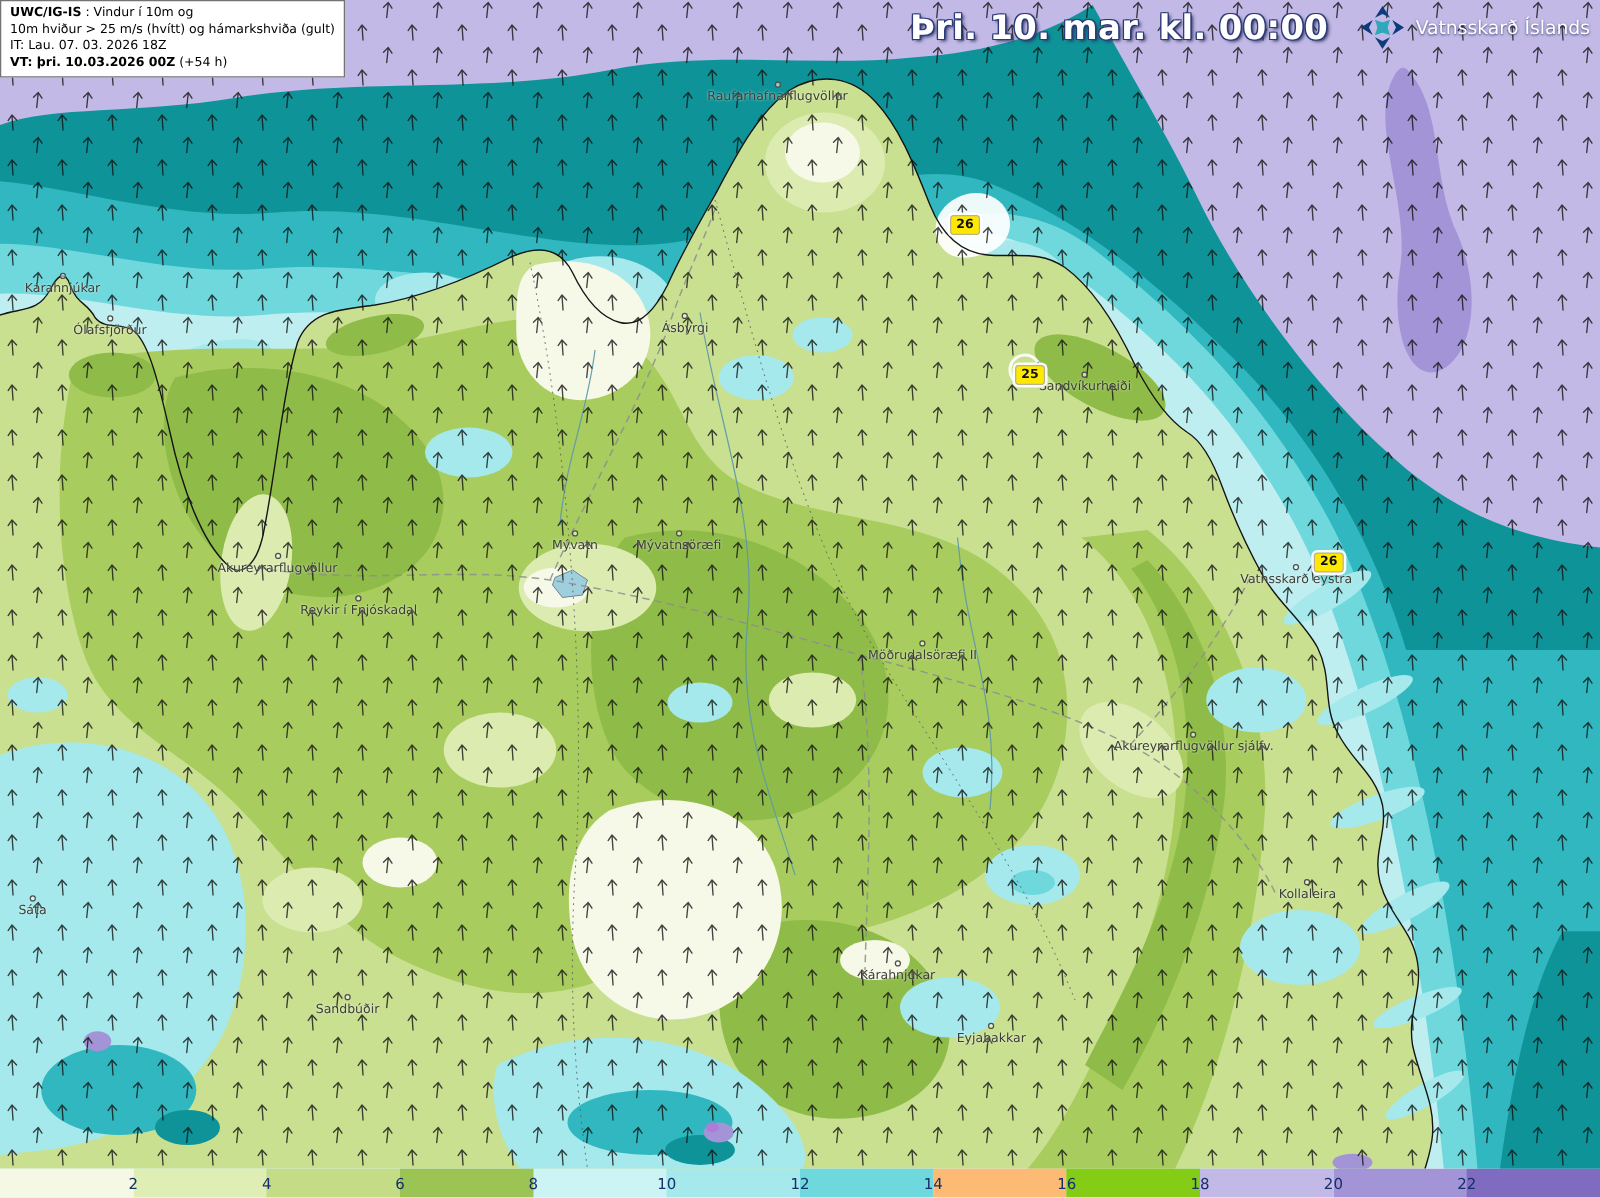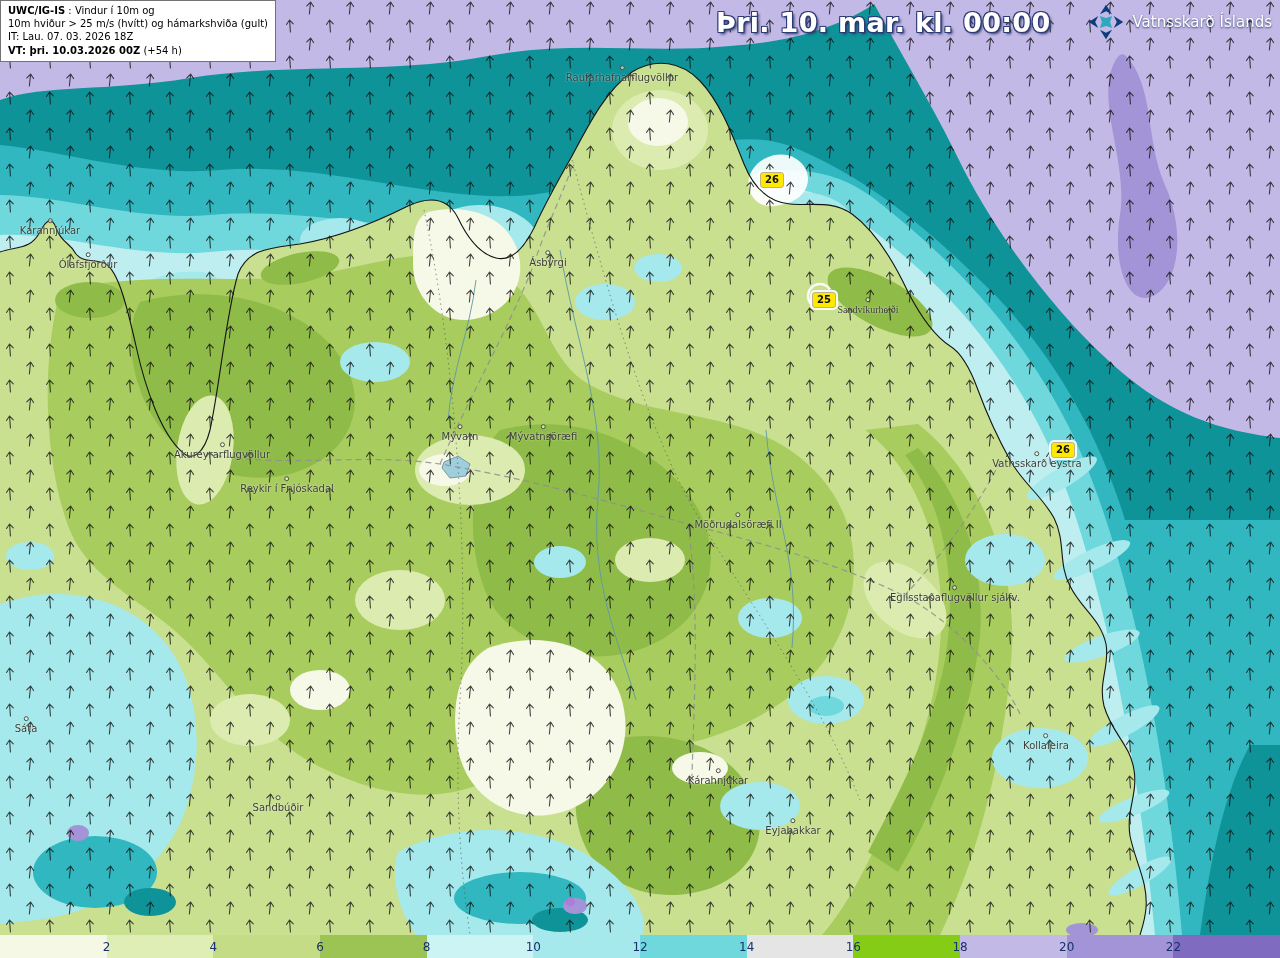--- a/index.html
+++ b/index.html
@@ -14,21 +14,21 @@
   .place { position:absolute; transform:translate(-50%,-60%); display:flex; flex-direction:column; align-items:center; gap:2px; }
   .place-dot { width:5px; height:5px; border:1px solid #4e4e46; border-radius:50%; background:rgba(255,255,255,.55); }
   .place-name { font-size:10px; color:#3d3e36; white-space:nowrap; text-shadow:0 0 2px rgba(255,255,255,.75); }
 
   .gust { position:absolute; transform:translate(-50%,-50%); border:1px solid #b9b28a; box-shadow:0 0 0 2px rgba(255,255,255,.92); border-radius:3px; font-size:10px; font-weight:bold; color:#101010; padding:1px 4px; line-height:1.2; }
 
   .infobox { position:absolute; top:0; left:0; background:#ffffff; border:1px solid #737373; padding:3px 7px 4px 7px; font-size:10px; line-height:1.32; color:#000; z-index:6; }
   .infobox .row { white-space:nowrap; }
   .b { font-weight:bold; }
 
-  .header { position:absolute; top:3px; right:8px; display:flex; align-items:center; gap:36px; z-index:6; }
+  .header { position:absolute; top:3px; right:8px; display:flex; align-items:center; gap:24px; z-index:6; }
   .valid-time { font-size:27px; font-weight:bold; color:#ffffff; letter-spacing:.3px;
     text-shadow:-1px -1px 0 #2c3a77, 1px -1px 0 #2c3a77, -1px 1px 0 #2c3a77, 1px 1px 0 #2c3a77, 2px 2px 3px #23305f; }
   .logo { display:flex; align-items:center; gap:8px; }
   .logo-label { font-size:15px; color:#ffffff; text-shadow:0 1px 2px rgba(18,38,86,.85); }
 
   .legend { position:absolute; left:0; bottom:0; width:1280px; height:23px; display:flex; z-index:5; }
   .legend-seg { flex:1; position:relative; height:100%; }
   .legend-label { position:absolute; right:0; top:50%; transform:translate(50%,-50%); font-size:12px; color:#17306b; z-index:2; }
 
   
@@ -175,21 +175,21 @@
           <span class="place-name">Ólafsfjörður</span>
         </div>
         <div class="place" style="left: 622px; top: 76px;">
           <span class="place-dot"></span>
           <span class="place-name">Raufarhafnarflugvöllur</span>
         </div>
         <div class="place" style="left: 548px; top: 261px; justify-content: space-between;">
           <span class="place-dot"></span>
           <span class="place-name">Ásbyrgi</span>
         </div>
-        <div class="place" style="left: 868px; top: 308px; font-family: Liberation Serif, serif;">
+        <div class="place" style="left: 868px; top: 308px;">
           <span class="place-dot"></span>
           <span class="place-name">Sandvíkurheiði</span>
         </div>
         <div class="place" style="left: 222px; top: 453px;">
           <span class="place-dot"></span>
           <span class="place-name">Akureyrarflugvöllur</span>
         </div>
         <div class="place" style="left: 543px; top: 435px;">
           <span class="place-dot"></span>
           <span class="place-name">Mývatnsöræfi</span>
@@ -205,23 +205,23 @@
         <div class="place" style="left: 1037px; top: 462px;">
           <span class="place-dot"></span>
           <span class="place-name">Vatnsskarð eystra</span>
         </div>
         <div class="place" style="left: 738px; top: 523px;">
           <span class="place-dot"></span>
           <span class="place-name">Möðrudalsöræfi II</span>
         </div>
         <div class="place" style="left: 955px; top: 596px;">
           <span class="place-dot"></span>
-          <span class="place-name">Egilsstaðaflugvöllur sjálfv.</span>
-        </div>
-        <div class="place" style="left: 1046px; top: 744px;">
+          <span class="place-name">Akureyrarflugvöllur sjálfv.</span>
+        </div>
+        <div class="place" style="left: 1046px; top: 714px;">
           <span class="place-dot"></span>
           <span class="place-name">Kollaleira</span>
         </div>
         <div class="place" style="left: 26px; top: 727px;">
           <span class="place-dot"></span>
           <span class="place-name">Sáta</span>
         </div>
         <div class="place" style="left: 718px; top: 779px;">
           <span class="place-dot"></span>
           <span class="place-name">Kárahnjúkar</span>
@@ -281,21 +281,21 @@
       </div>
       <div class="legend-seg" style="background: rgb(205, 244, 245);">
         <span class="legend-label">10</span>
       </div>
       <div class="legend-seg" style="background: rgb(165, 233, 236); text-align: center;">
         <span class="legend-label">12</span>
       </div>
       <div class="legend-seg" style="background: rgb(111, 216, 221);">
         <span class="legend-label">14</span>
       </div>
-      <div class="legend-seg" style="background: #e5e5e5;">
+      <div class="legend-seg" style="background: #fdba74;">
         <span class="legend-label">16</span>
       </div>
       <div class="legend-seg" style="background: #84cc16;">
         <span class="legend-label">18</span>
       </div>
       <div class="legend-seg" style="background: rgb(195, 185, 230);">
         <span class="legend-label">20</span>
       </div>
       <div class="legend-seg" style="background: rgb(162, 148, 214);">
         <span class="legend-label">22</span>

